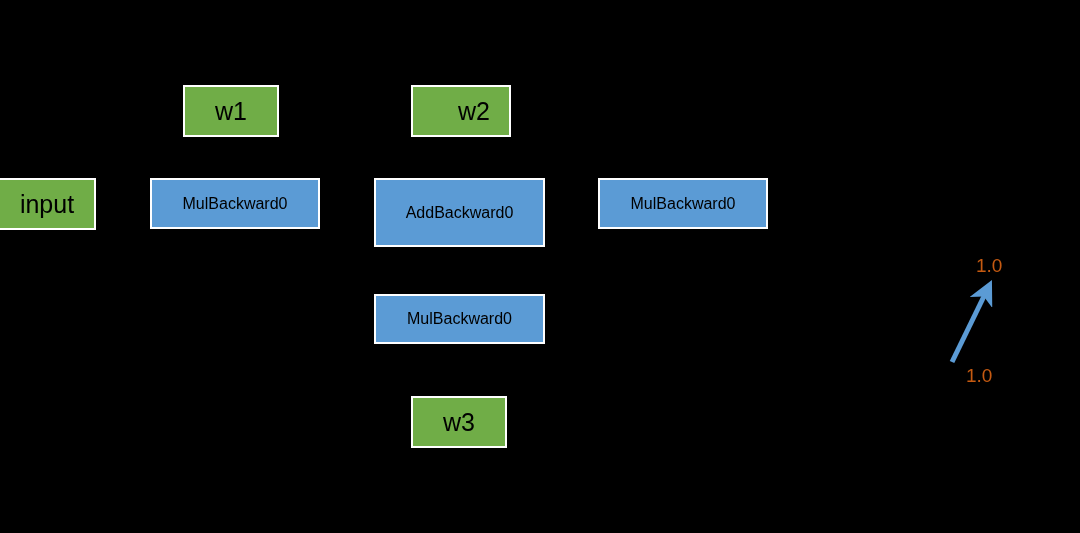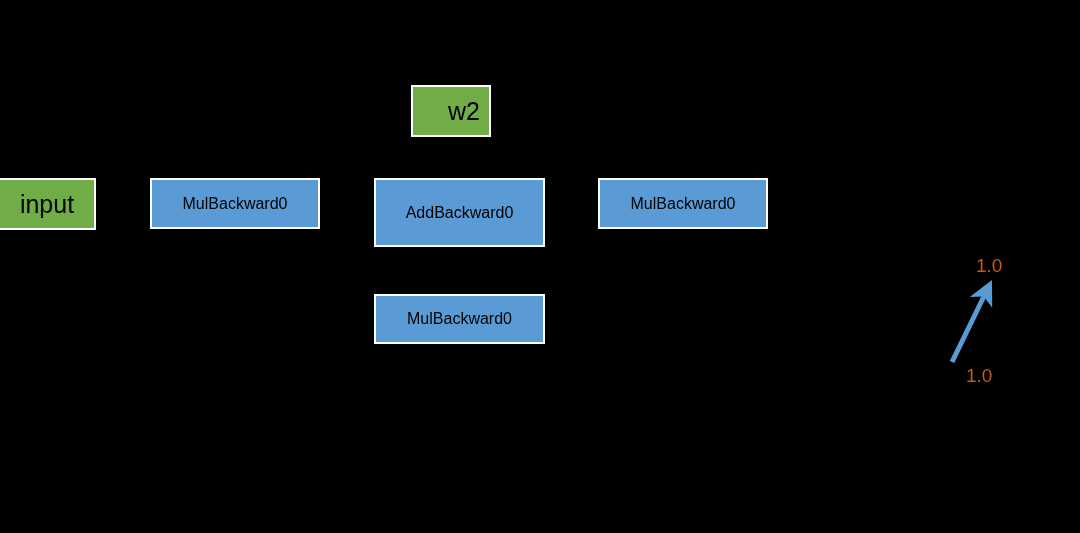--- a/index.html
+++ b/index.html
@@ -51,22 +51,25 @@
     width: 1080px;
     height: 533px;
     pointer-events: none;
   }
 </style>
 </head>
 <body>
 
 <div id="canvas">
 
+  <div class="node node-param" style="left:183px; top:85px; width:96px; height:52px;">
+    <span>w1</span>
+  </div>
 
-  <div class="node node-param" style="left:411px; top:85px; width:80px; height:52px;padding-left:26px;">
+  <div class="node node-param" style="left:411px; top:85px; width:100px; height:52px;padding-left:26px;">
     <span>w2</span>
   </div>
 
   <div class="node node-param" style="left:-2px; top:178px; width:98px; height:52px;">
     <span>input</span>
   </div>
 
   <div class="node node-grad" style="left:150px; top:178px; width:170px; height:51px;">
     <span>MulBackward0</span>
   </div>
@@ -77,20 +80,23 @@
 
   <div class="node node-grad" style="left:598px; top:178px; width:170px; height:51px;">
     <span>MulBackward0</span>
   </div>
 
 
   <div class="node node-grad" style="left:374px; top:294px; width:171px; height:50px;">
     <span>MulBackward0</span>
   </div>
 
+  <div class="node node-param" style="left:411px; top:396px; width:96px; height:52px;">
+    <span>w3</span>
+  </div>
 
   <div class="grad-label" style="left:976px; top:256px;">1.0</div>
 
   <div class="grad-label" style="left:966px; top:366px;">1.0</div>
 
   <svg class="arrow-layer" viewBox="0 0 1080 533">
     <defs>
       <marker id="arrowhead" markerWidth="5" markerHeight="5" refX="3.2" refY="2.5" orient="auto" markerUnits="strokeWidth">
         <path d="M0,0 L5,2.5 L0,5 L1.3,2.5 z" fill="#5B9BD5"></path>
       </marker>

